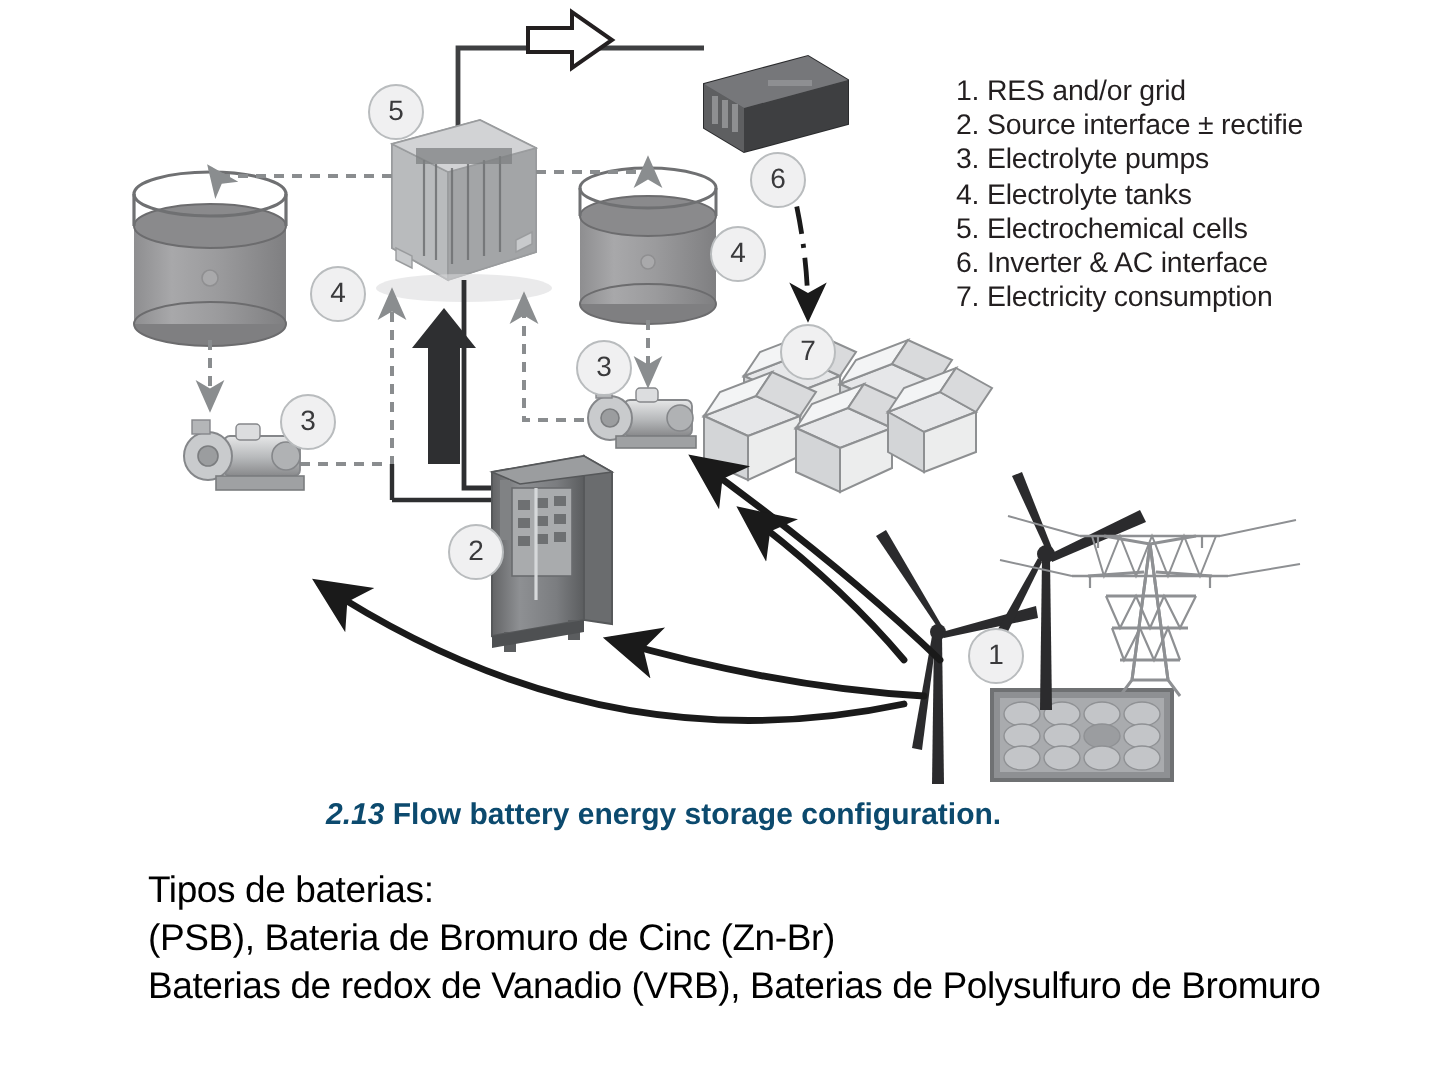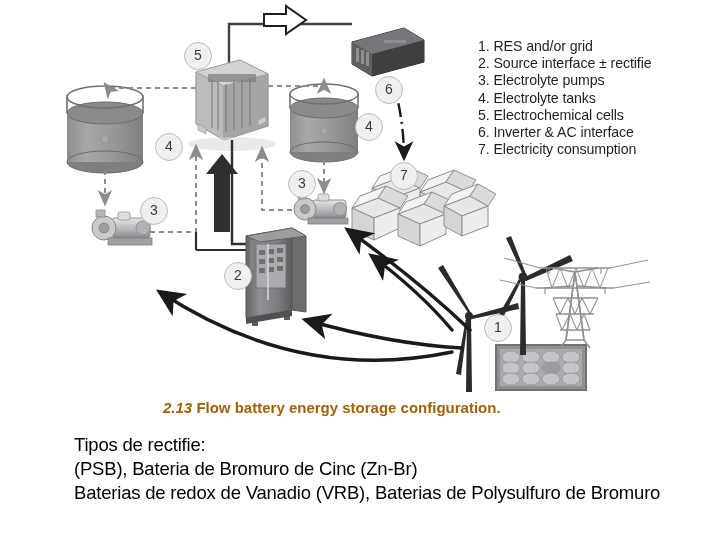--- a/index.html
+++ b/index.html
@@ -58,21 +58,21 @@
     text-align: center;
     font-family: "Liberation Sans", sans-serif;
   }
 
   
   .caption {
     position: absolute;
     left: 163px;
     top: 399px;
     font-size: 15px;
-    color: #a16207;
+    color: #0c4a6e;
     white-space: nowrap;
   }
   .caption .num-ital {
     font-style: italic;
     font-weight: bold;
   }
   .caption .cap-text {
     font-weight: bold;
   }
 
@@ -398,18 +398,18 @@
     <div class="legend-item">6. Inverter &amp; AC interface</div>
     <div class="legend-item">7. Electricity consumption</div>
   </div>
 
   <div class="caption">
     <span class="num-ital">2.13</span>
     <span class="cap-text">Flow battery energy storage configuration.</span>
   </div>
 
   <div class="es-block">
-    <div class="es-line">Tipos de rectifie:</div>
+    <div class="es-line">Tipos de baterias:</div>
     <div class="es-line">(PSB), Bateria de Bromuro de Cinc (Zn-Br)</div>
     <div class="es-line">Baterias de redox de Vanadio (VRB), Baterias de Polysulfuro de Bromuro</div>
   </div>
 
 </div>
 
 </body></html>

